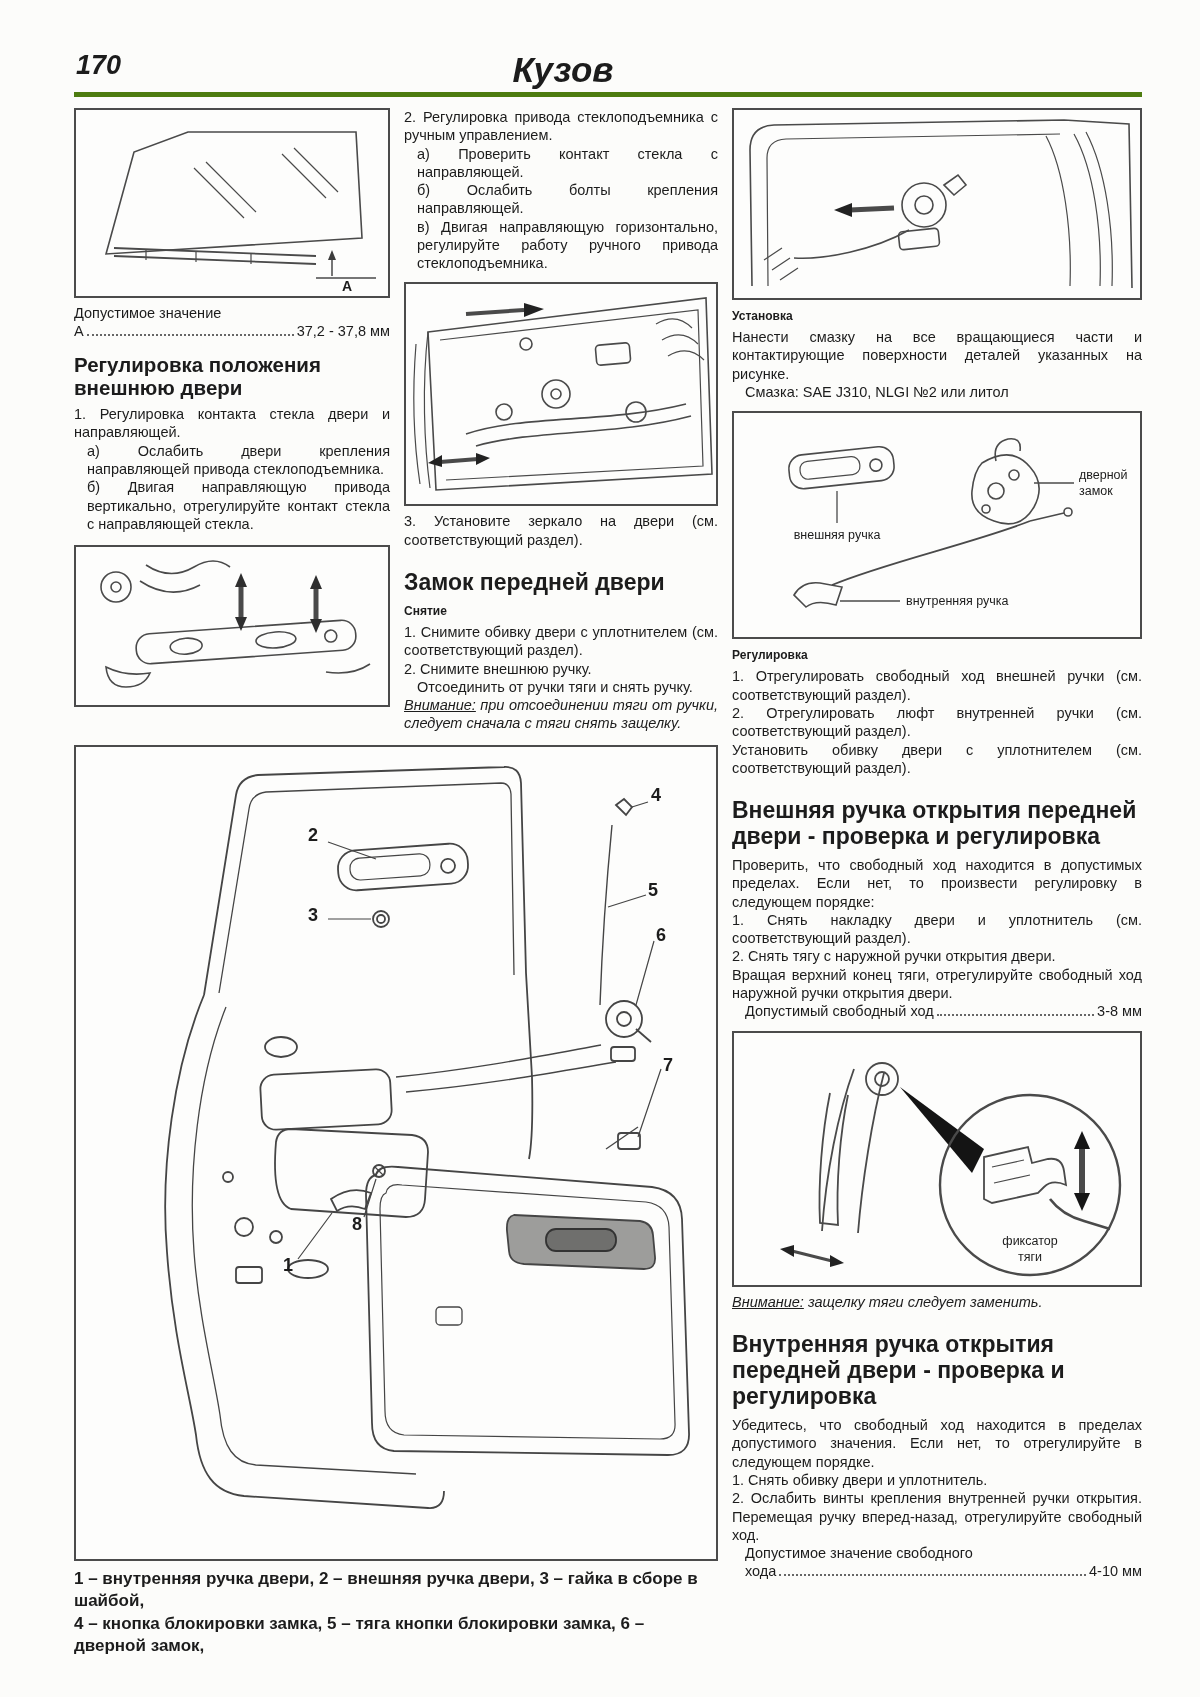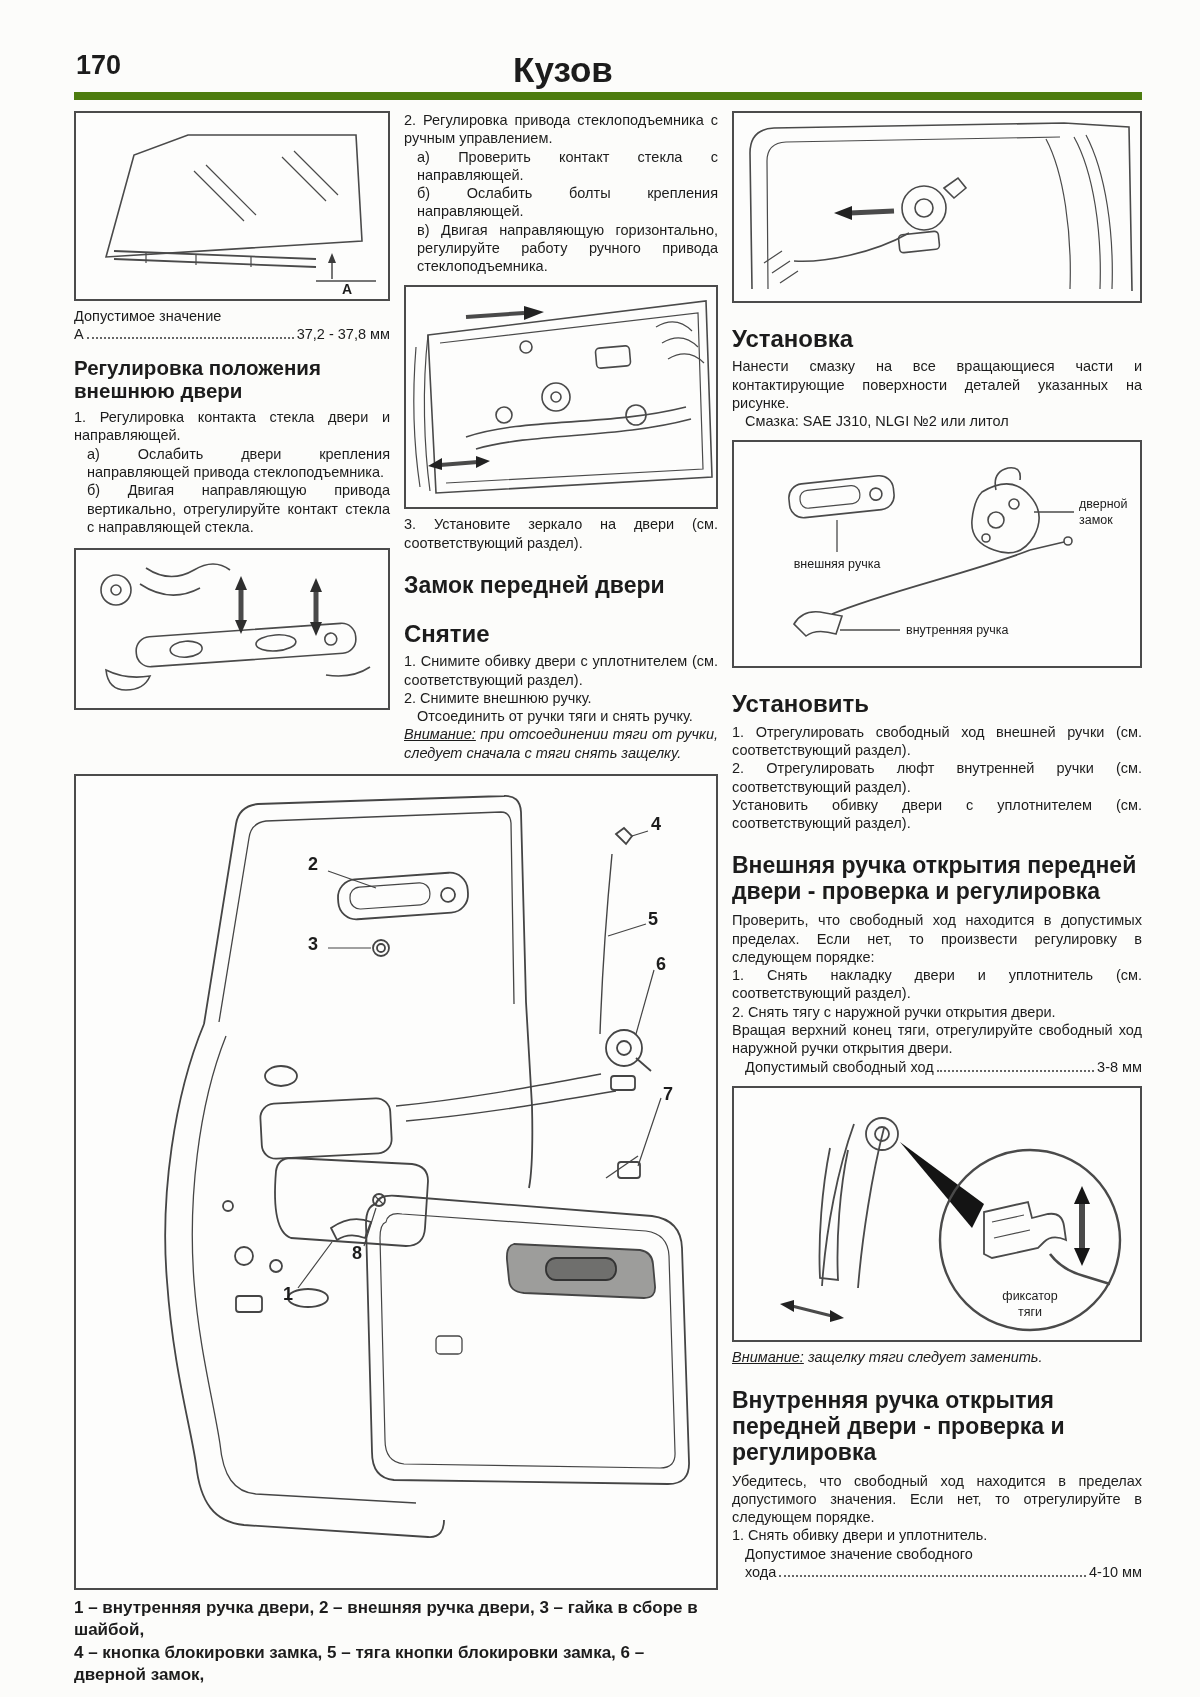--- a/index.html
+++ b/index.html
@@ -7,36 +7,36 @@
     position:relative;
     width:1200px;height:1697px;
     box-sizing:border-box;
     padding:48px 58px 0 74px;
     background:#fcfcfa;
     font-family:"Liberation Sans", sans-serif;
     color:#1c1c1c;
     overflow:hidden;
   }
   
-  .header{position:relative;height:44px;border-bottom:8px solid #4d7c0f;}
+  .header{position:relative;height:44px;border-bottom:5px solid #4d7c0f;font-style:italic;}
   .pagenum{position:absolute;left:2px;top:2px;font-size:27px;font-weight:bold;}
   .htitle{position:absolute;left:0;right:90px;top:2px;text-align:center;font-size:35px;font-weight:bold;}
   
   .main{display:flex;gap:14px;margin-top:11px;}
   .col-super{width:644px;flex:none;}
   .col-right{width:410px;flex:none;}
   .textcols{display:flex;gap:14px;}
   .col-left{width:316px;flex:none;}
   .col-mid{width:314px;flex:none;}
   
   p{margin:0;font-size:14.5px;line-height:1.26;text-align:justify;}
   .ind{padding-left:13px;}
   .h-sec{font-size:20.5px;font-weight:bold;line-height:1.1;margin:13px 0 6px;}
   .h-big{font-size:23px;font-weight:bold;line-height:1.13;margin:20px 0 7px;}
-  .h-sub{font-size:24px;font-weight:bold;line-height:1.1;margin:23px 0 5px;}
+  .h-sub{font-size:12px;font-weight:bold;line-height:1.1;margin:10px 0 5px;}
   .note{font-style:italic;}
   .note .lbl{text-decoration:underline;}
   
   .specline{display:flex;align-items:baseline;font-size:14.5px;line-height:1.3;}
   .spec-dots{flex:1;border-bottom:2px dotted #666;margin:0 3px 3px;}
   .spec-val{white-space:nowrap;}
   
   .fig{border:2px solid #4b4b4b;background:#fdfdfc;overflow:hidden;}
   .fig svg{display:block;}
   
@@ -270,21 +270,21 @@
             <path d="M106,188 L166,188" stroke-width="1.3"></path>
           </g>
           <g font-size="12.5">
             <text x="103" y="126" text-anchor="middle">внешняя ручка</text>
             <text x="345" y="66">дверной</text>
             <text x="345" y="82">замок</text>
             <text x="172" y="192">внутренняя ручка</text>
           </g>
         </svg>
       </div>
-      <div class="h-sub">Установить</div>
+      <div class="h-sub">Регулировка</div>
       <p>1. Отрегулировать свободный ход внешней ручки (см. соответствующий раздел).</p>
       <p>2. Отрегулировать люфт внутренней ручки (см. соответствующий раздел).</p>
       <p>Установить обивку двери с уплотнителем (см. соответствующий раздел).</p>
 
       <div class="h-big">Внешняя ручка открытия передней двери - проверка и регулировка</div>
       <p>Проверить, что свободный ход находится в допустимых пределах. Если нет, то произвести регулировку в следующем порядке:</p>
       <p>1. Снять накладку двери и уплотнитель (см. соответствующий раздел).</p>
       <p>2. Снять тягу с наружной ручки открытия двери.</p>
       <p>Вращая верхний конец тяги, отрегулируйте свободный ход наружной ручки открытия двери.</p>
       <div class="specline ind">
@@ -317,20 +317,21 @@
             <text x="296" y="212" text-anchor="middle">фиксатор</text>
             <text x="296" y="228" text-anchor="middle">тяги</text>
           </g>
         </svg>
       </div>
       <p class="note mt6"><span class="lbl">Внимание:</span><span> защелку тяги следует заменить.</span></p>
 
       <div class="h-big">Внутренняя ручка открытия передней двери - проверка и регулировка</div>
       <p>Убедитесь, что свободный ход находится в пределах допустимого значения. Если нет, то отрегулируйте в следующем порядке.</p>
       <p>1. Снять обивку двери и уплотнитель.</p>
+      <p>2. Ослабить винты крепления внутренней ручки открытия. Перемещая ручку вперед-назад, отрегулируйте свободный ход.</p>
       <p class="ind">Допустимое значение свободного</p>
       <div class="specline ind">
         <span>хода</span>
         <span class="spec-dots"></span>
         <span class="spec-val">4-10 мм</span>
       </div>
     </div>
   </div>
 </div>
 

